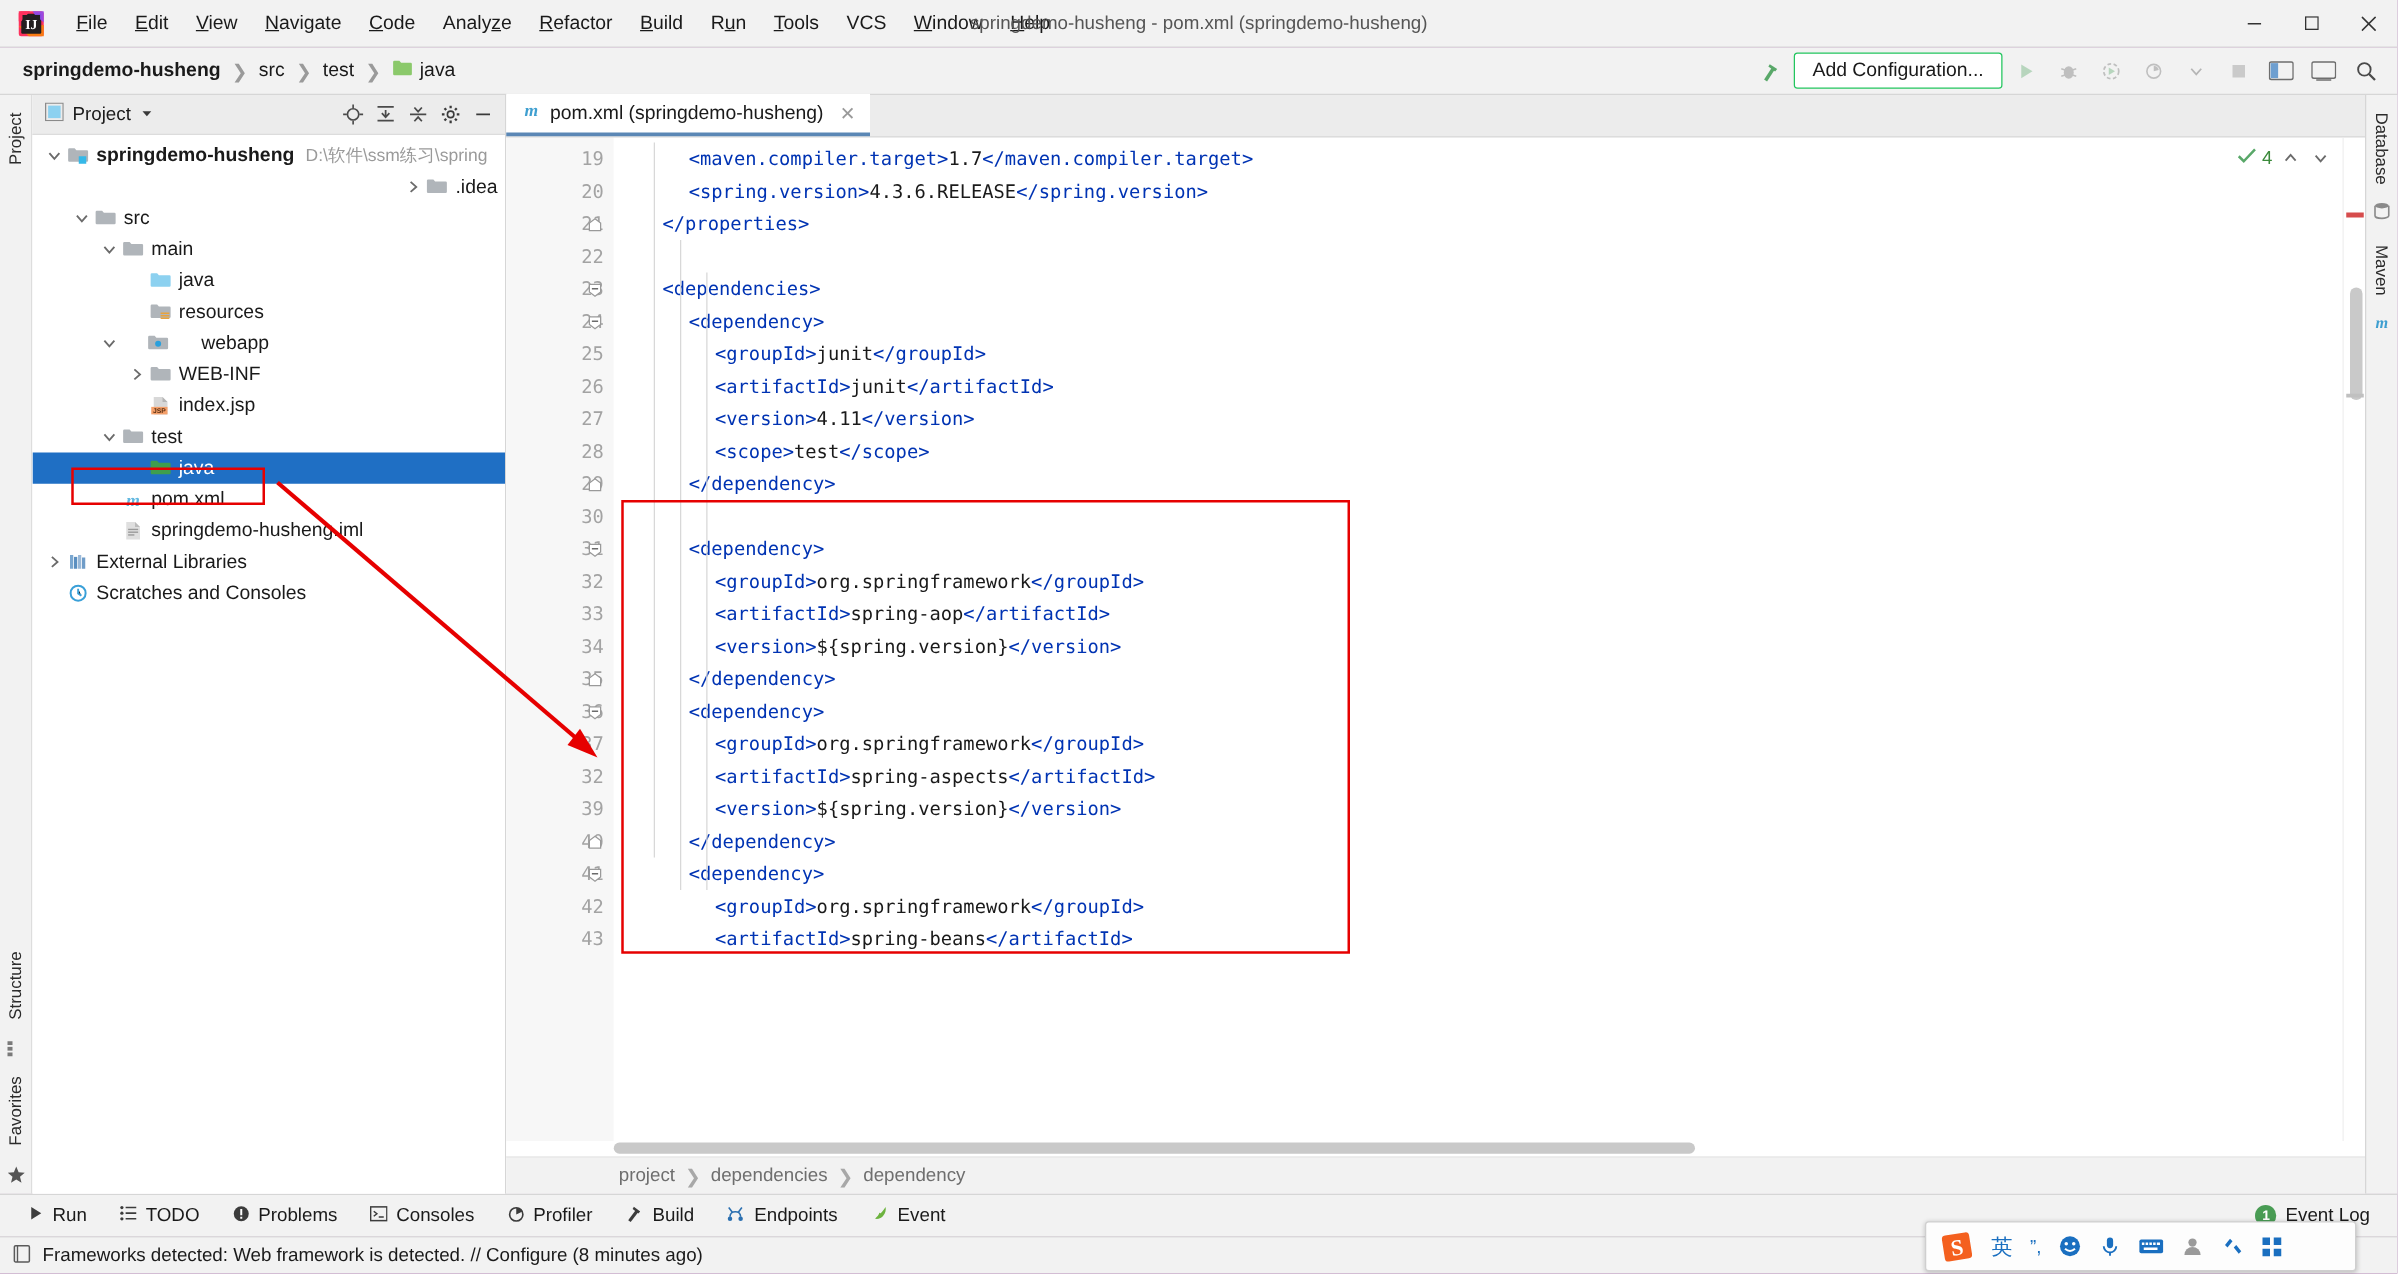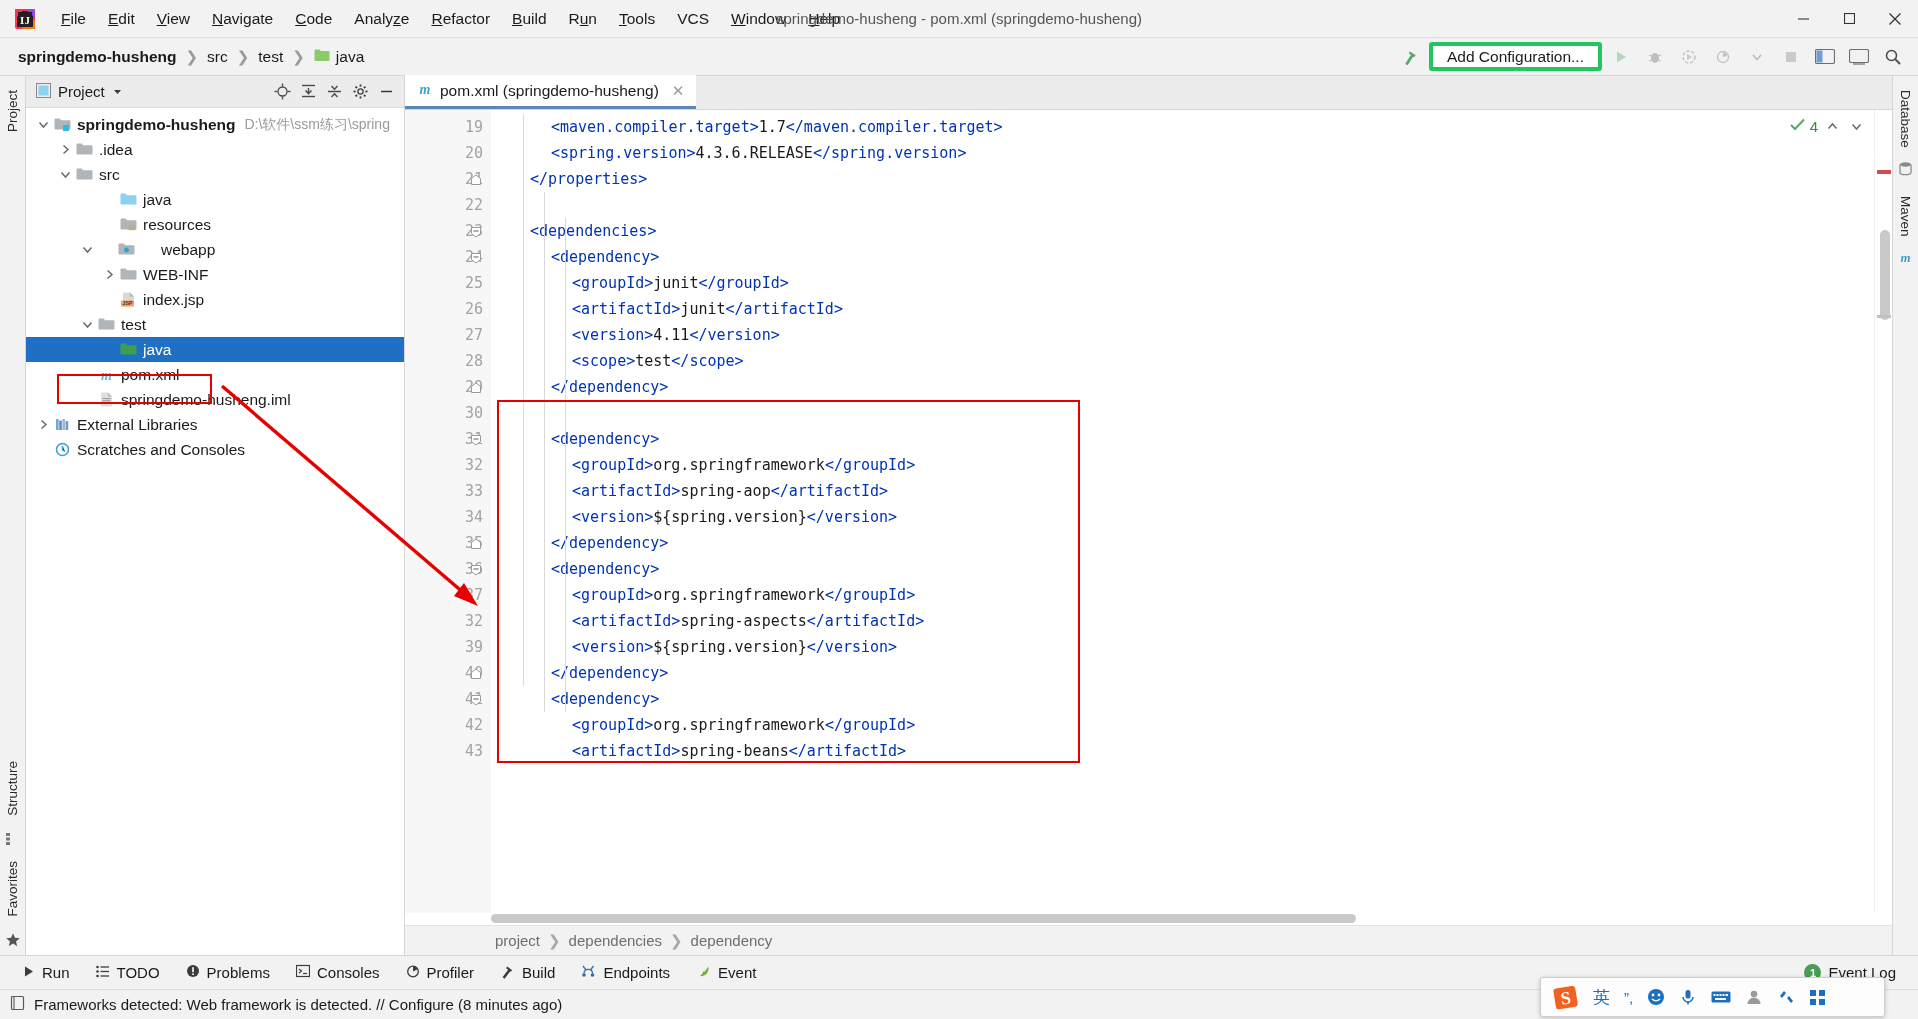--- a/index.html
+++ b/index.html
@@ -40,21 +40,21 @@
     border-bottom:1px solid #d6d6d6; flex:none; padding-left:14px; position:relative;
   }
   .crumbs { display:flex; align-items:center; gap:2px; }
   .crumb { font-size:15.5px; padding:2px 4px; cursor:default; display:flex; align-items:center; gap:6px;}
   .crumb.bold { font-weight:bold; }
   .crumb-sep { color:#9a9a9a; font-size:15px; padding:0 3px; }
   .nav-right { margin-left:auto; display:flex; align-items:center; gap:4px; padding-right:10px; }
   .tb-btn { width:30px; height:30px; display:flex; align-items:center; justify-content:center; cursor:default; border-radius:3px;}
   .tb-btn.dis { opacity:.38; }
   .addcfg {
-    height:29px; padding:0 14px; background:#fff; border:4px solid #22c55e; border-radius:3px;
+    height:29px; padding:0 14px; background:#fff; border:1px solid #22c55e; border-radius:3px;
     font-size:15.5px; display:flex; align-items:center; cursor:default; color:#1a1a1a;
   }
 
   
   .body { flex:1; display:flex; min-height:0; background:#f2f2f2; }
 
   
   .leftstrip, .rightstrip {
     width:26px; background:#f2f2f2; border-right:1px solid #d6d6d6;
     display:flex; flex-direction:column; align-items:center; flex:none; padding-top:6px;
@@ -429,21 +429,21 @@
             </span>
             <span class="ticon">
               <svg width="17" height="15" viewBox="0 0 17 15">
                 <path d="M0.5 2.6a1 1 0 0 1 1-1h4.2l1.4 1.6h8.4a1 1 0 0 1 1 1v7.2a1 1 0 0 1-1 1H1.5a1 1 0 0 1-1-1z" fill="#b0b5ba"></path>
                 <rect x="9" y="8" width="6" height="6" fill="#35b8e8"></rect>
               </svg>
             </span>
             <span class="tlabel b">springdemo-husheng</span>
             <span class="tpath">D:\软件\ssm练习\spring</span>
           </div>
-          <div class="trow" style="padding-left: 30px;">
+          <div class="trow" style="padding-left: 30px; justify-content: flex-end;">
             <span class="twist">
               <svg width="11" height="11" viewBox="0 0 11 11">
                 <path d="M3.5 1.5 L8 5.5 L3.5 9.5" fill="none" stroke="#6b6b6b" stroke-width="1.5"></path>
               </svg>
             </span>
             <span class="ticon">
               <svg width="17" height="15" viewBox="0 0 17 15">
                 <path d="M0.5 2.6a1 1 0 0 1 1-1h4.2l1.4 1.6h8.4a1 1 0 0 1 1 1v7.2a1 1 0 0 1-1 1H1.5a1 1 0 0 1-1-1z" fill="#b0b5ba"></path>
               </svg>
             </span>
@@ -454,20 +454,33 @@
               <svg width="11" height="11" viewBox="0 0 11 11">
                 <path d="M1.5 3.5 L5.5 8 L9.5 3.5" fill="none" stroke="#6b6b6b" stroke-width="1.5"></path>
               </svg>
             </span>
             <span class="ticon">
               <svg width="17" height="15" viewBox="0 0 17 15">
                 <path d="M0.5 2.6a1 1 0 0 1 1-1h4.2l1.4 1.6h8.4a1 1 0 0 1 1 1v7.2a1 1 0 0 1-1 1H1.5a1 1 0 0 1-1-1z" fill="#b0b5ba"></path>
               </svg>
             </span>
             <span class="tlabel">src</span>
+          </div>
+          <div class="trow" style="padding-left: 52px;">
+            <span class="twist">
+              <svg width="11" height="11" viewBox="0 0 11 11">
+                <path d="M1.5 3.5 L5.5 8 L9.5 3.5" fill="none" stroke="#6b6b6b" stroke-width="1.5"></path>
+              </svg>
+            </span>
+            <span class="ticon">
+              <svg width="17" height="15" viewBox="0 0 17 15">
+                <path d="M0.5 2.6a1 1 0 0 1 1-1h4.2l1.4 1.6h8.4a1 1 0 0 1 1 1v7.2a1 1 0 0 1-1 1H1.5a1 1 0 0 1-1-1z" fill="#b0b5ba"></path>
+              </svg>
+            </span>
+            <span class="tlabel">main</span>
           </div>
           <div class="trow" style="padding-left: 74px;">
             <span class="twist"></span>
             <span class="ticon">
               <svg width="17" height="15" viewBox="0 0 17 15">
                 <path d="M0.5 2.6a1 1 0 0 1 1-1h4.2l1.4 1.6h8.4a1 1 0 0 1 1 1v7.2a1 1 0 0 1-1 1H1.5a1 1 0 0 1-1-1z" fill="#8cd1f0"></path>
               </svg>
             </span>
             <span class="tlabel">java</span>
           </div>

